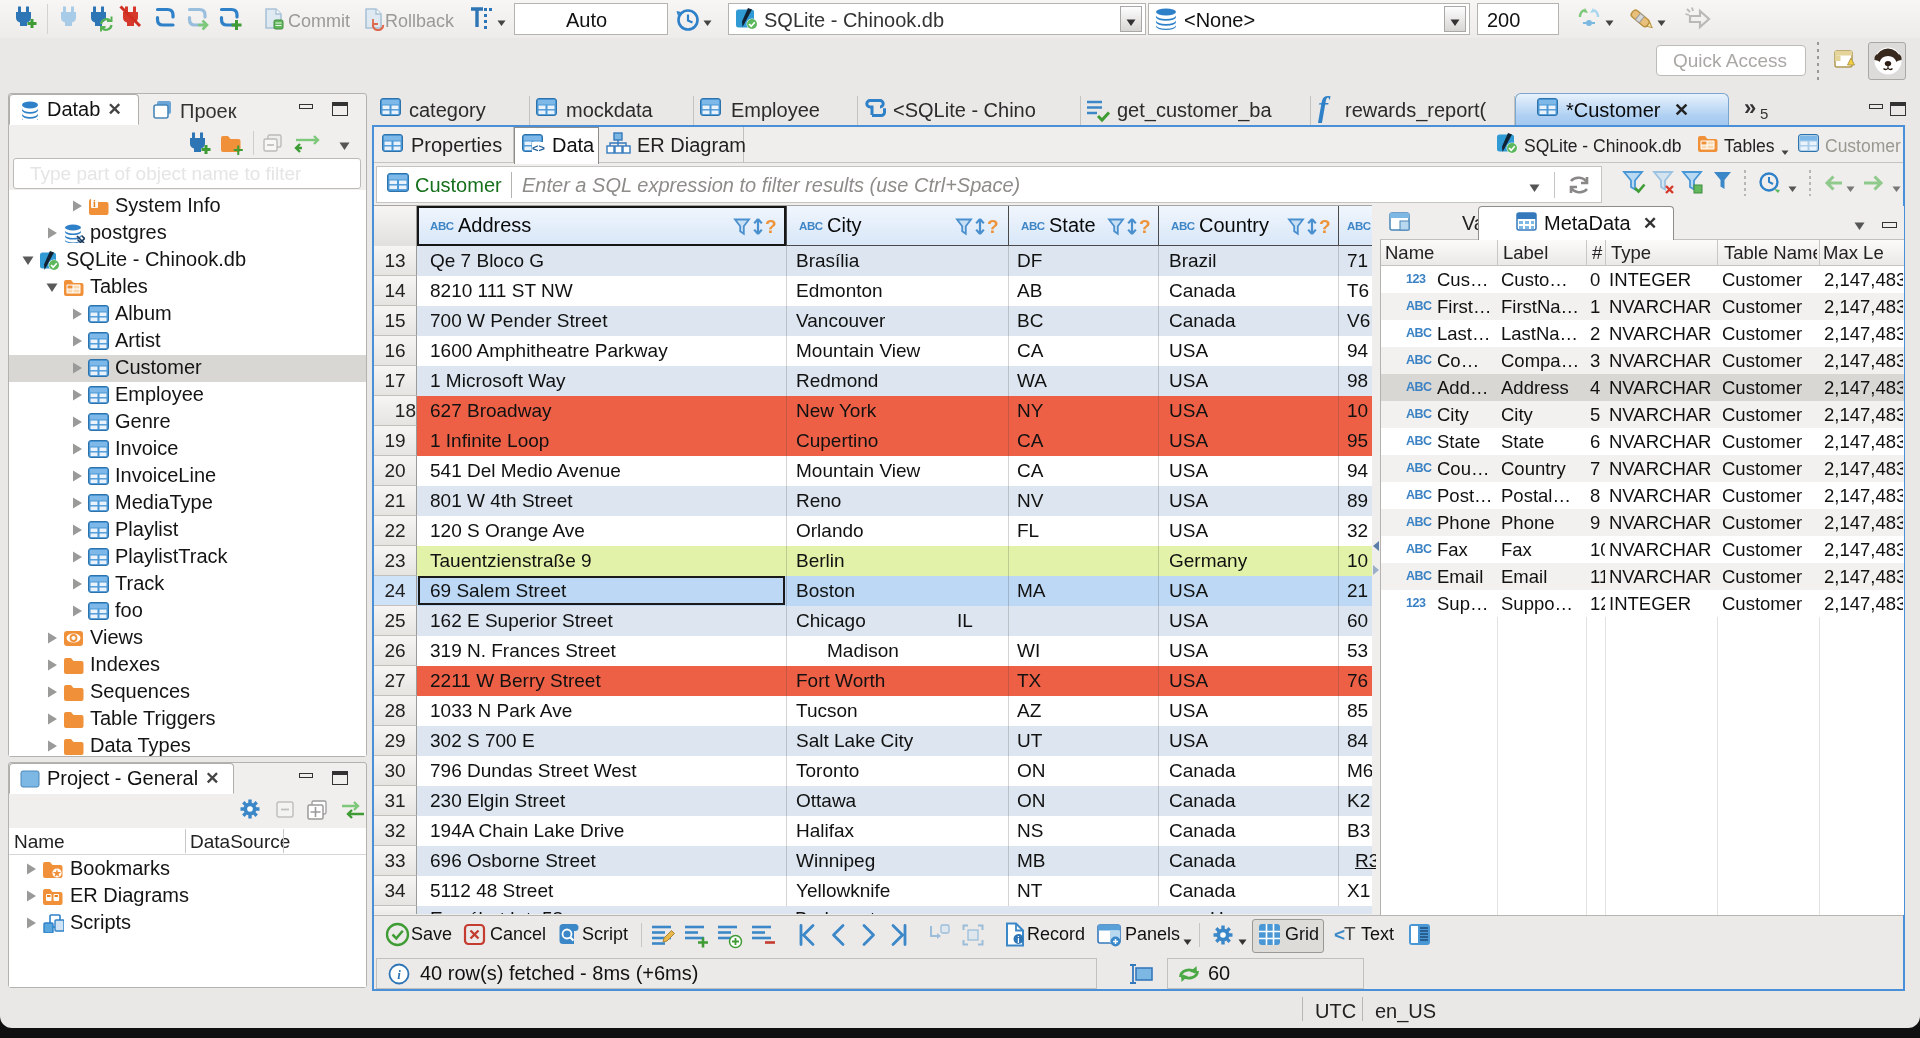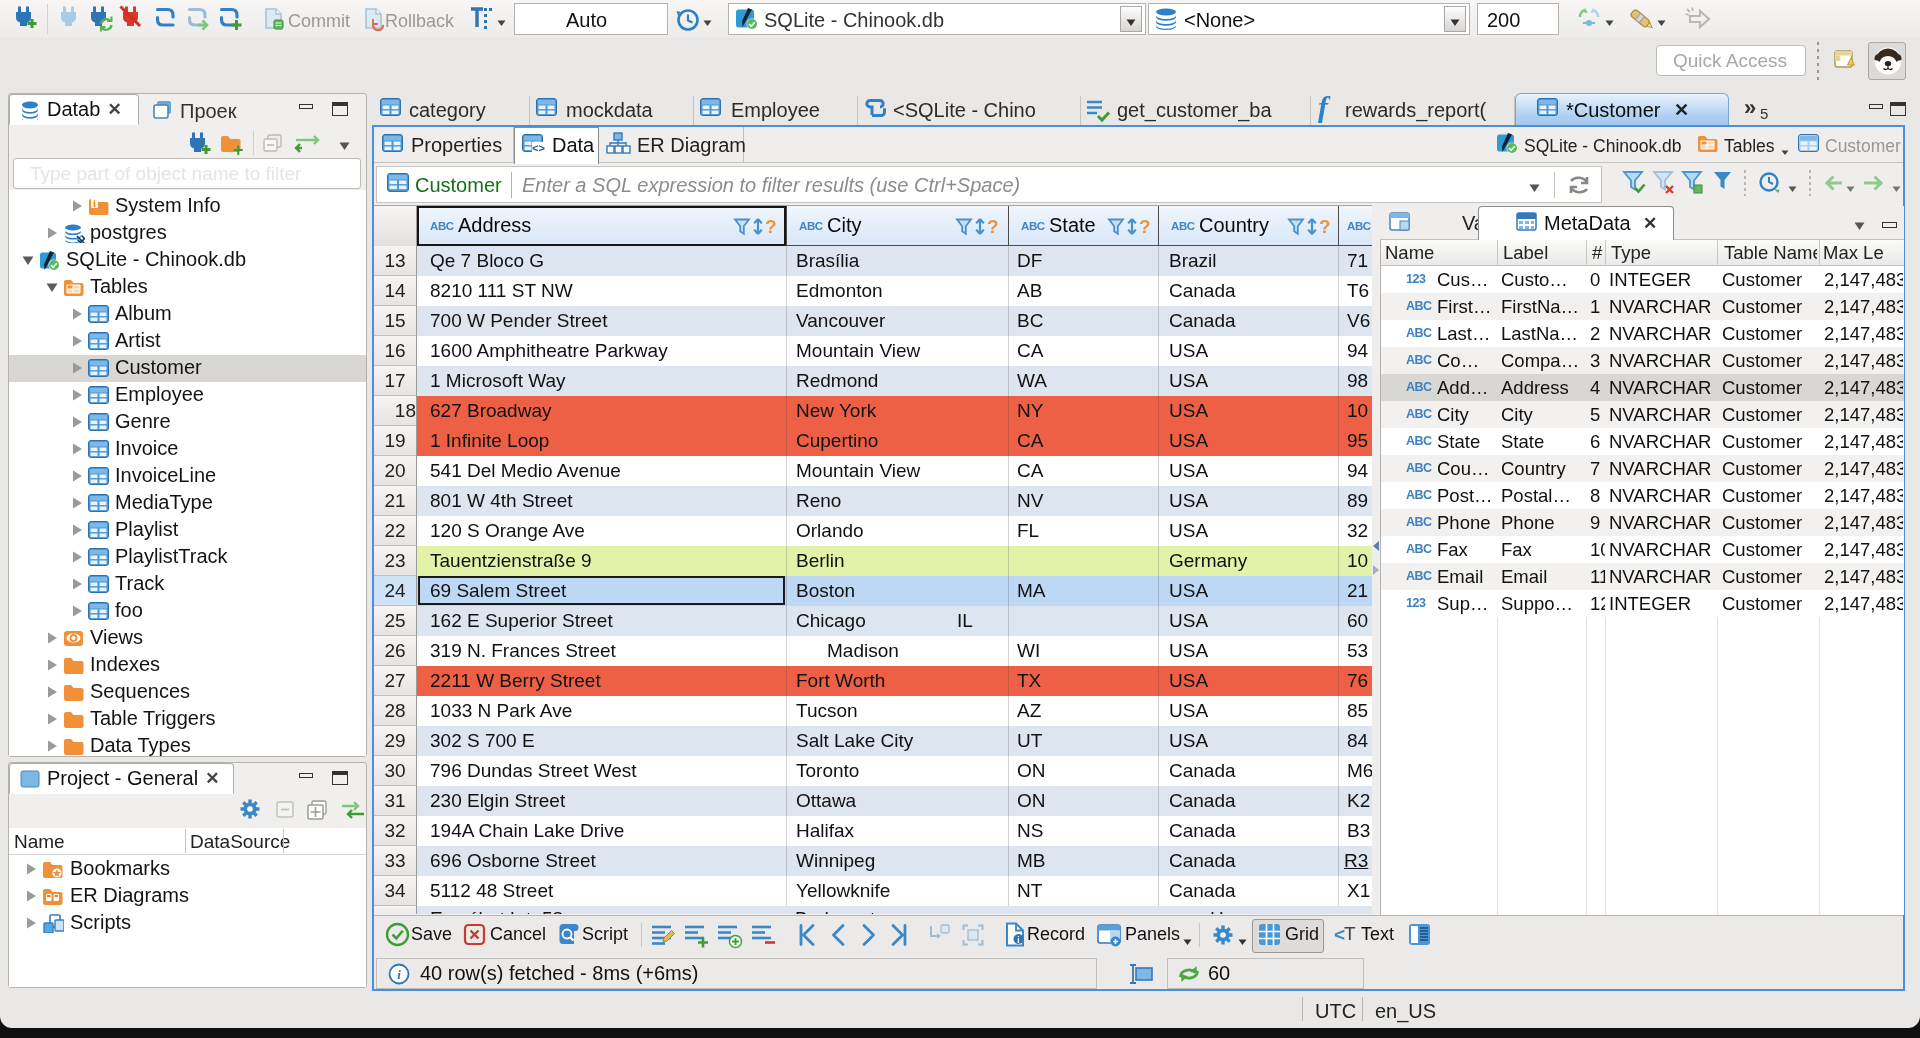--- a/index.html
+++ b/index.html
@@ -1037,21 +1037,21 @@
 <div class="colline" style="left:786px;top:816px;height:30px;"></div>
 <div class="colline" style="left:1008px;top:816px;height:30px;"></div>
 <div class="colline" style="left:1158px;top:816px;height:30px;"></div>
 <div class="colline" style="left:1338px;top:816px;height:30px;"></div>
 <div class="abs" style="left:374px;top:846px;width:43px;height:30px;background:linear-gradient(#f6f5f4,#e6e4e1);border-right:1px solid #9a9a98;border-bottom:1px solid #c2c0bd;text-align:center;line-height:30px;font-size:19px;color:#222;">33</div>
 <div class="abs" style="left:417px;top:846px;width:955px;height:30px;background:#dde6f0;"></div>
 <div class="gridcell" style="left:417px;top:846px;width:369px;padding-left:13px;">696 Osborne Street</div>
 <div class="gridcell" style="left:786px;top:846px;width:222px;padding-left:10px;">Winnipeg</div>
 <div class="gridcell" style="left:1008px;top:846px;width:150px;padding-left:9px;">MB</div>
 <div class="gridcell" style="left:1158px;top:846px;width:180px;padding-left:11px;">Canada</div>
-<div class="gridcell" style="left:1338px;top:846px;width:38px;padding-left:6px;text-decoration:underline;">R3</div>
+<div class="gridcell" style="left:1338px;top:846px;width:38px;padding-left:17px;text-decoration:underline;">R3</div>
 <div class="colline" style="left:786px;top:846px;height:30px;"></div>
 <div class="colline" style="left:1008px;top:846px;height:30px;"></div>
 <div class="colline" style="left:1158px;top:846px;height:30px;"></div>
 <div class="colline" style="left:1338px;top:846px;height:30px;"></div>
 <div class="abs" style="left:374px;top:876px;width:43px;height:30px;background:linear-gradient(#f6f5f4,#e6e4e1);border-right:1px solid #9a9a98;border-bottom:1px solid #c2c0bd;text-align:center;line-height:30px;font-size:19px;color:#222;">34</div>
 <div class="abs" style="left:417px;top:876px;width:955px;height:30px;background:#ffffff;"></div>
 <div class="gridcell" style="left:417px;top:876px;width:369px;padding-left:13px;">5112 48 Street</div>
 <div class="gridcell" style="left:786px;top:876px;width:222px;padding-left:10px;">Yellowknife</div>
 <div class="gridcell" style="left:1008px;top:876px;width:150px;padding-left:9px;">NT</div>
 <div class="gridcell" style="left:1158px;top:876px;width:180px;padding-left:11px;">Canada</div>

